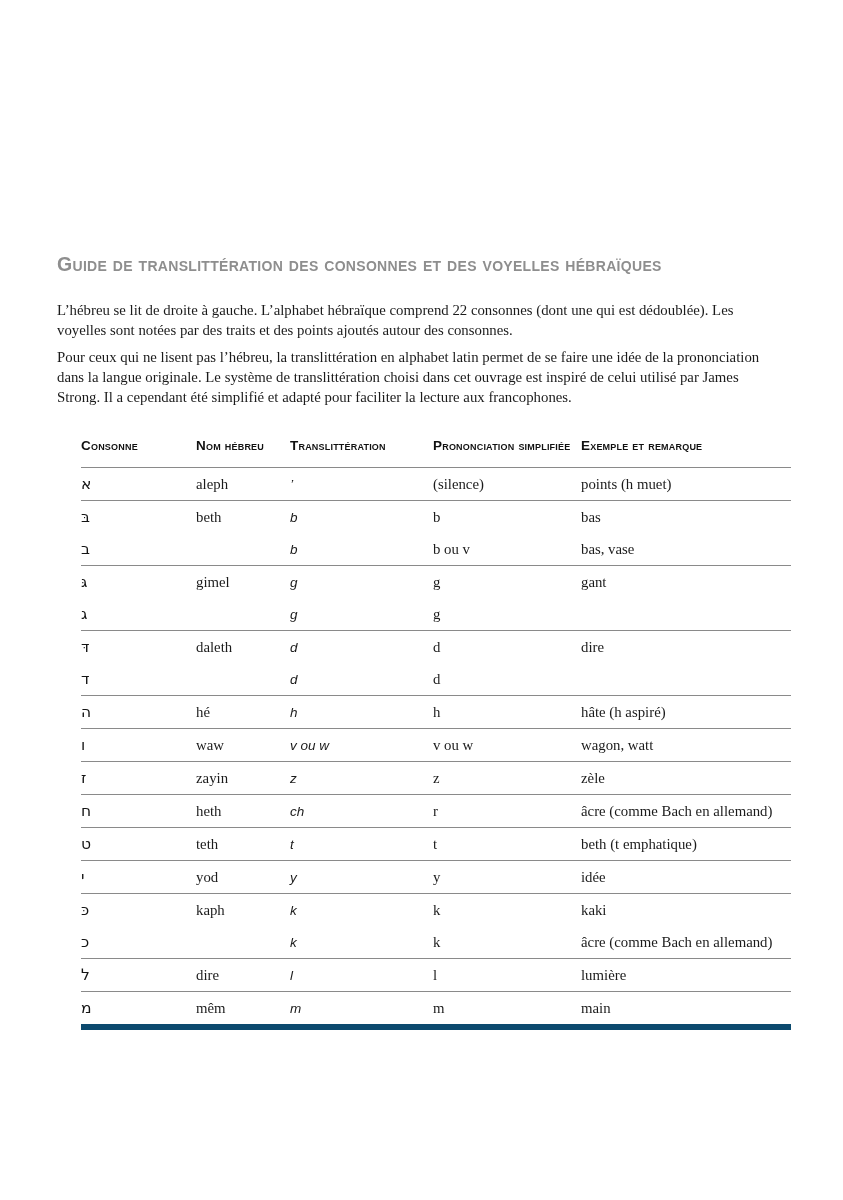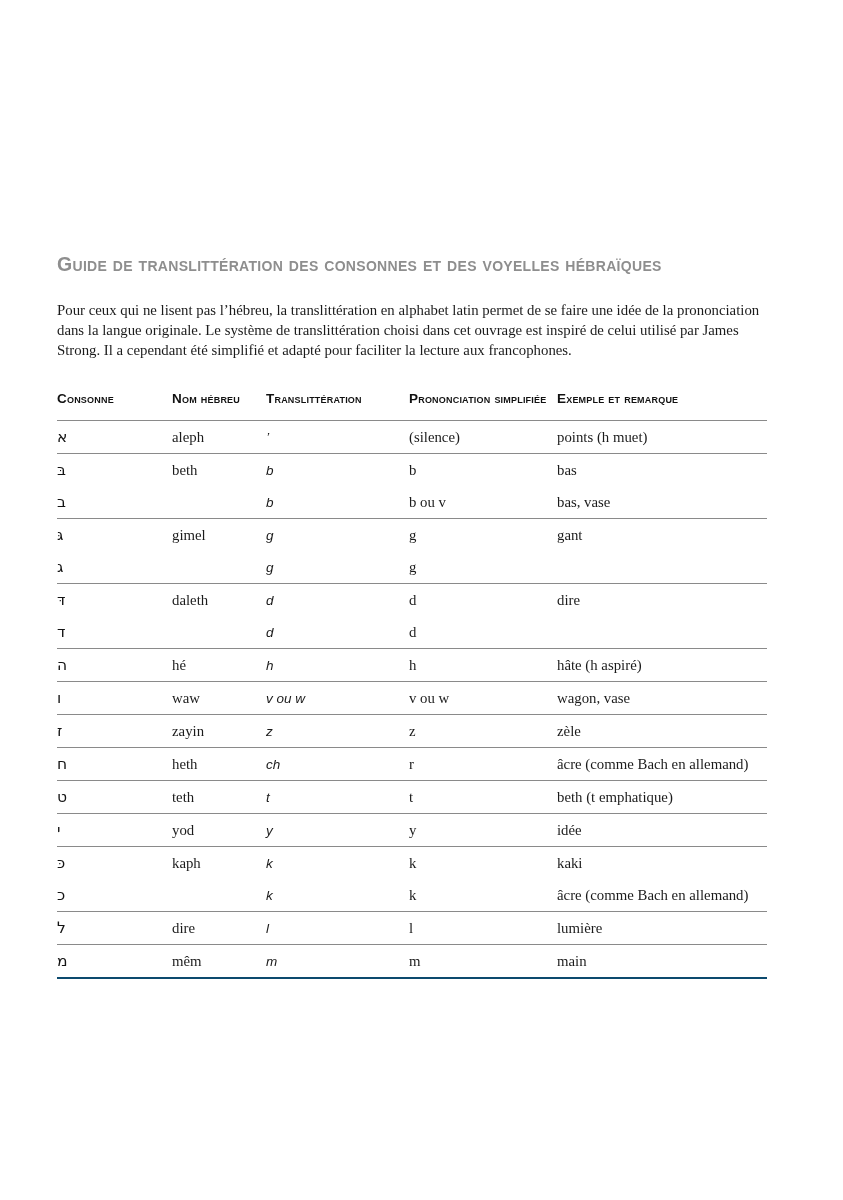--- a/index.html
+++ b/index.html
@@ -31,22 +31,23 @@
   p.intro {
     font-size: 14.8px;
     line-height: 20px;
     margin: 0 0 7px 0;
     text-align: left;
   }
   table.translit {
     width: 710px;
     border-collapse: collapse;
     margin-top: 31px;
-    border-bottom: 2px solid #0c4a6e;
+    border-bottom: 6px solid #0c4a6e;
     table-layout: fixed;
+    margin-left: 24px;
   }
   col.c1 { width: 115px; }
   col.c2 { width: 94px; }
   col.c3 { width: 143px; }
   col.c4 { width: 148px; }
   col.c5 { width: 210px; }
   thead th {
     font-family: "Liberation Sans", sans-serif;
     font-variant: small-caps;
     font-weight: bold;
@@ -85,20 +86,21 @@
     font-size: 14px;
   }
 </style>
 </head>
 <body>
 
 <div class="page">
 
   <h1 class="title">Guide de translittération des consonnes et des voyelles hébraïques</h1>
 
+  <p class="intro">L’hébreu se lit de droite à gauche. L’alphabet hébraïque comprend 22 consonnes (dont une qui est dédoublée). Les voyelles sont notées par des traits et des points ajoutés autour des consonnes.</p>
 
   <p class="intro">Pour ceux qui ne lisent pas l’hébreu, la translittération en alphabet latin permet de se faire une idée de la prononciation dans la langue originale. Le système de translittération choisi dans cet ouvrage est inspiré de celui utilisé par James Strong. Il a cependant été simplifié et adapté pour faciliter la lecture aux francophones.</p>
 
   <table class="translit">
     <colgroup>
       <col class="c1">
         <col class="c2">
         <col class="c3">
         <col class="c4">
         <col class="c5">
@@ -177,21 +179,21 @@
           <td>h</td>
           <td>hâte (h aspiré)</td>
         </tr>
       </tbody>
       <tbody class="group">
         <tr>
           <td class="consonne">ו</td>
           <td>waw</td>
           <td class="translit-cell">v ou w</td>
           <td>v ou w</td>
-          <td>wagon, vase</td>
+          <td>wagon, watt</td>
         </tr>
       </tbody>
       <tbody class="group">
         <tr>
           <td class="consonne">ז</td>
           <td>zayin</td>
           <td class="translit-cell">z</td>
           <td>z</td>
           <td>zèle</td>
         </tr>

